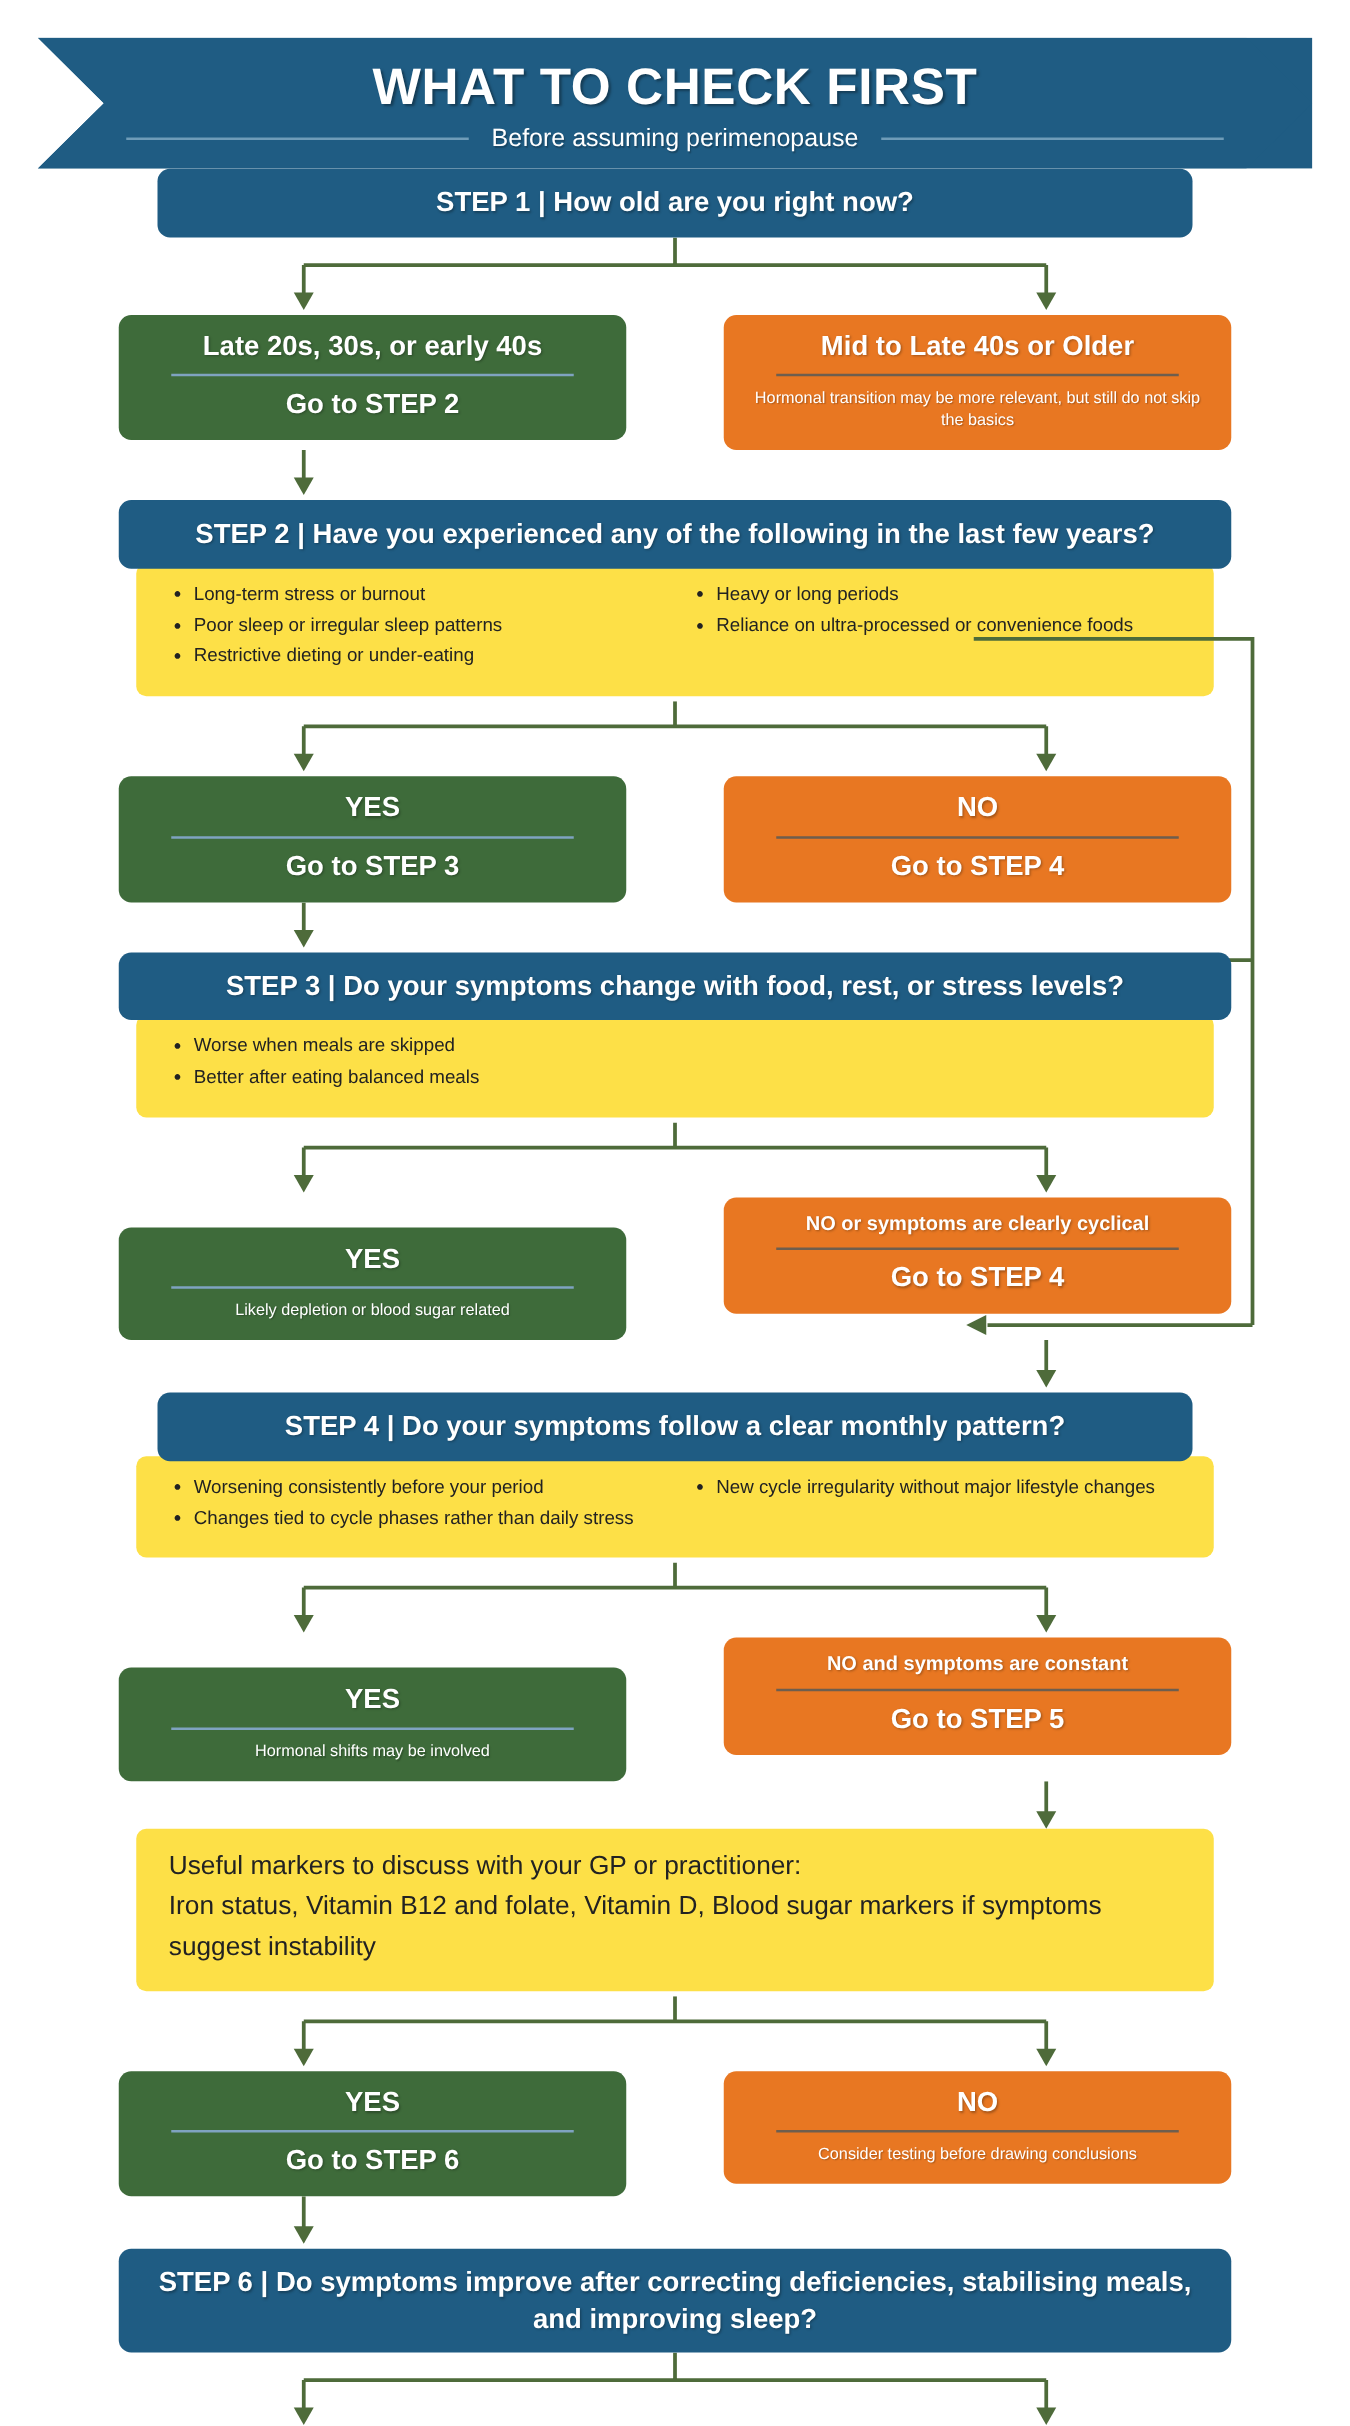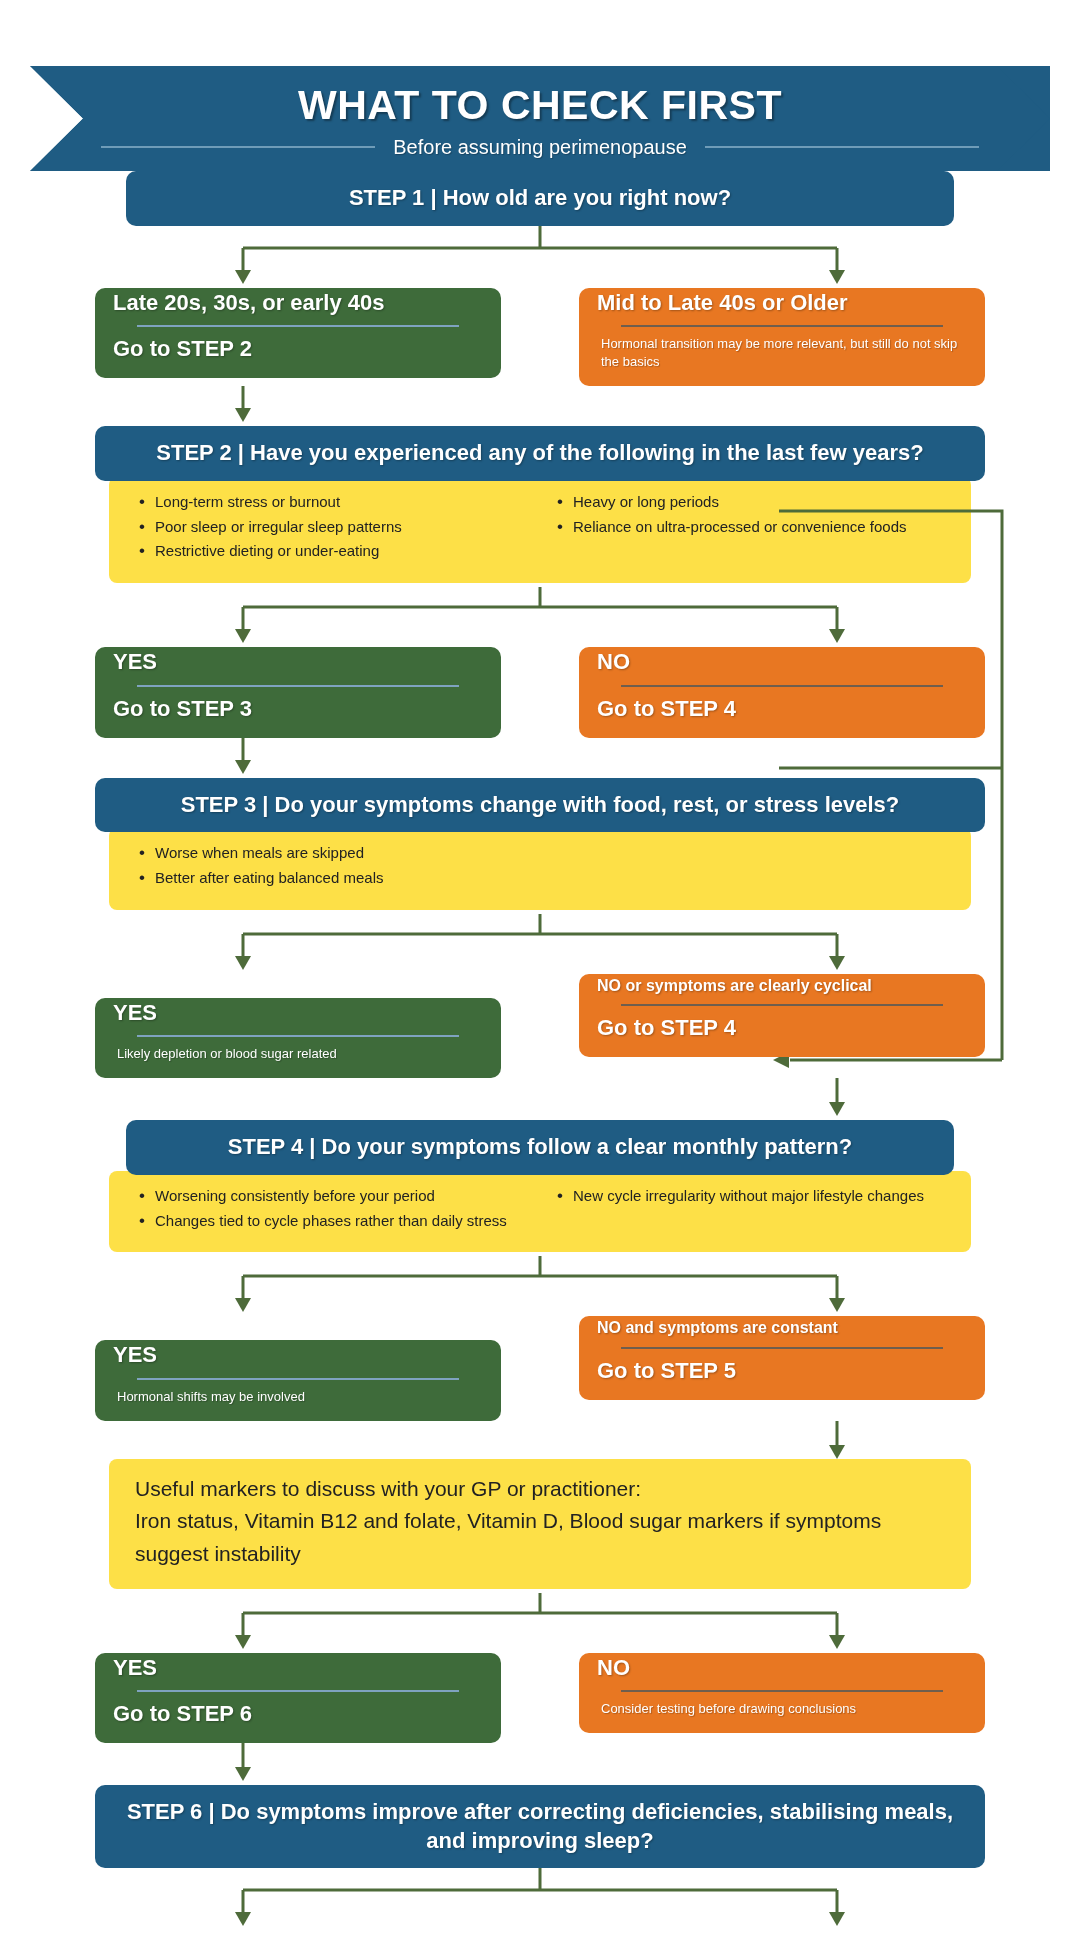--- a/index.html
+++ b/index.html
@@ -16,21 +16,20 @@
   .banner {
     position: relative;
     background: #1F5C83;
     height: 105px;
     clip-path: polygon(0 0, 100% 0, 100% 100%, 100% 100%, 0 100%, 5% 50%);
     -webkit-clip-path: polygon(0 0, 100% 0, 100% 100%, 0 100%, 5.2% 50%);
     display: flex;
     flex-direction: column;
     align-items: center;
     justify-content: center;
-    margin-top: 36px;
   }
   .banner-inner {
     position: absolute; inset: 0;
     background: #1F5C83;
     clip-path: polygon(0 0, 94.8% 0, 100% 50%, 94.8% 100%, 0 100%, 5.2% 50%);
   }
   .banner-content {
     position: relative; z-index: 2;
     width: 100%;
     display: flex; flex-direction: column;
@@ -95,22 +94,22 @@
   .detail-text { font-size: 21px; line-height: 1.55; }
   .detail-text .line { display: block; }
 
   
   .row { display: flex; gap: 78px; align-items: flex-start; }
   .row .box { flex: 1; }
 
   .box {
     border-radius: 10px;
     color: #fff;
-    text-align: left;
-    padding: 0 18px 14px 18px;
+    text-align: center;
+    padding: 10px 18px 14px 18px;
     position: relative;
     z-index: 3;
   }
   .box.green { background: #3E6B3A; }
   .box.orange { background: #E87722; }
 
   .box-title {
     font-size: 22px;
     font-weight: bold;
     text-shadow: 1px 1px 2px rgba(0,0,0,0.3);

